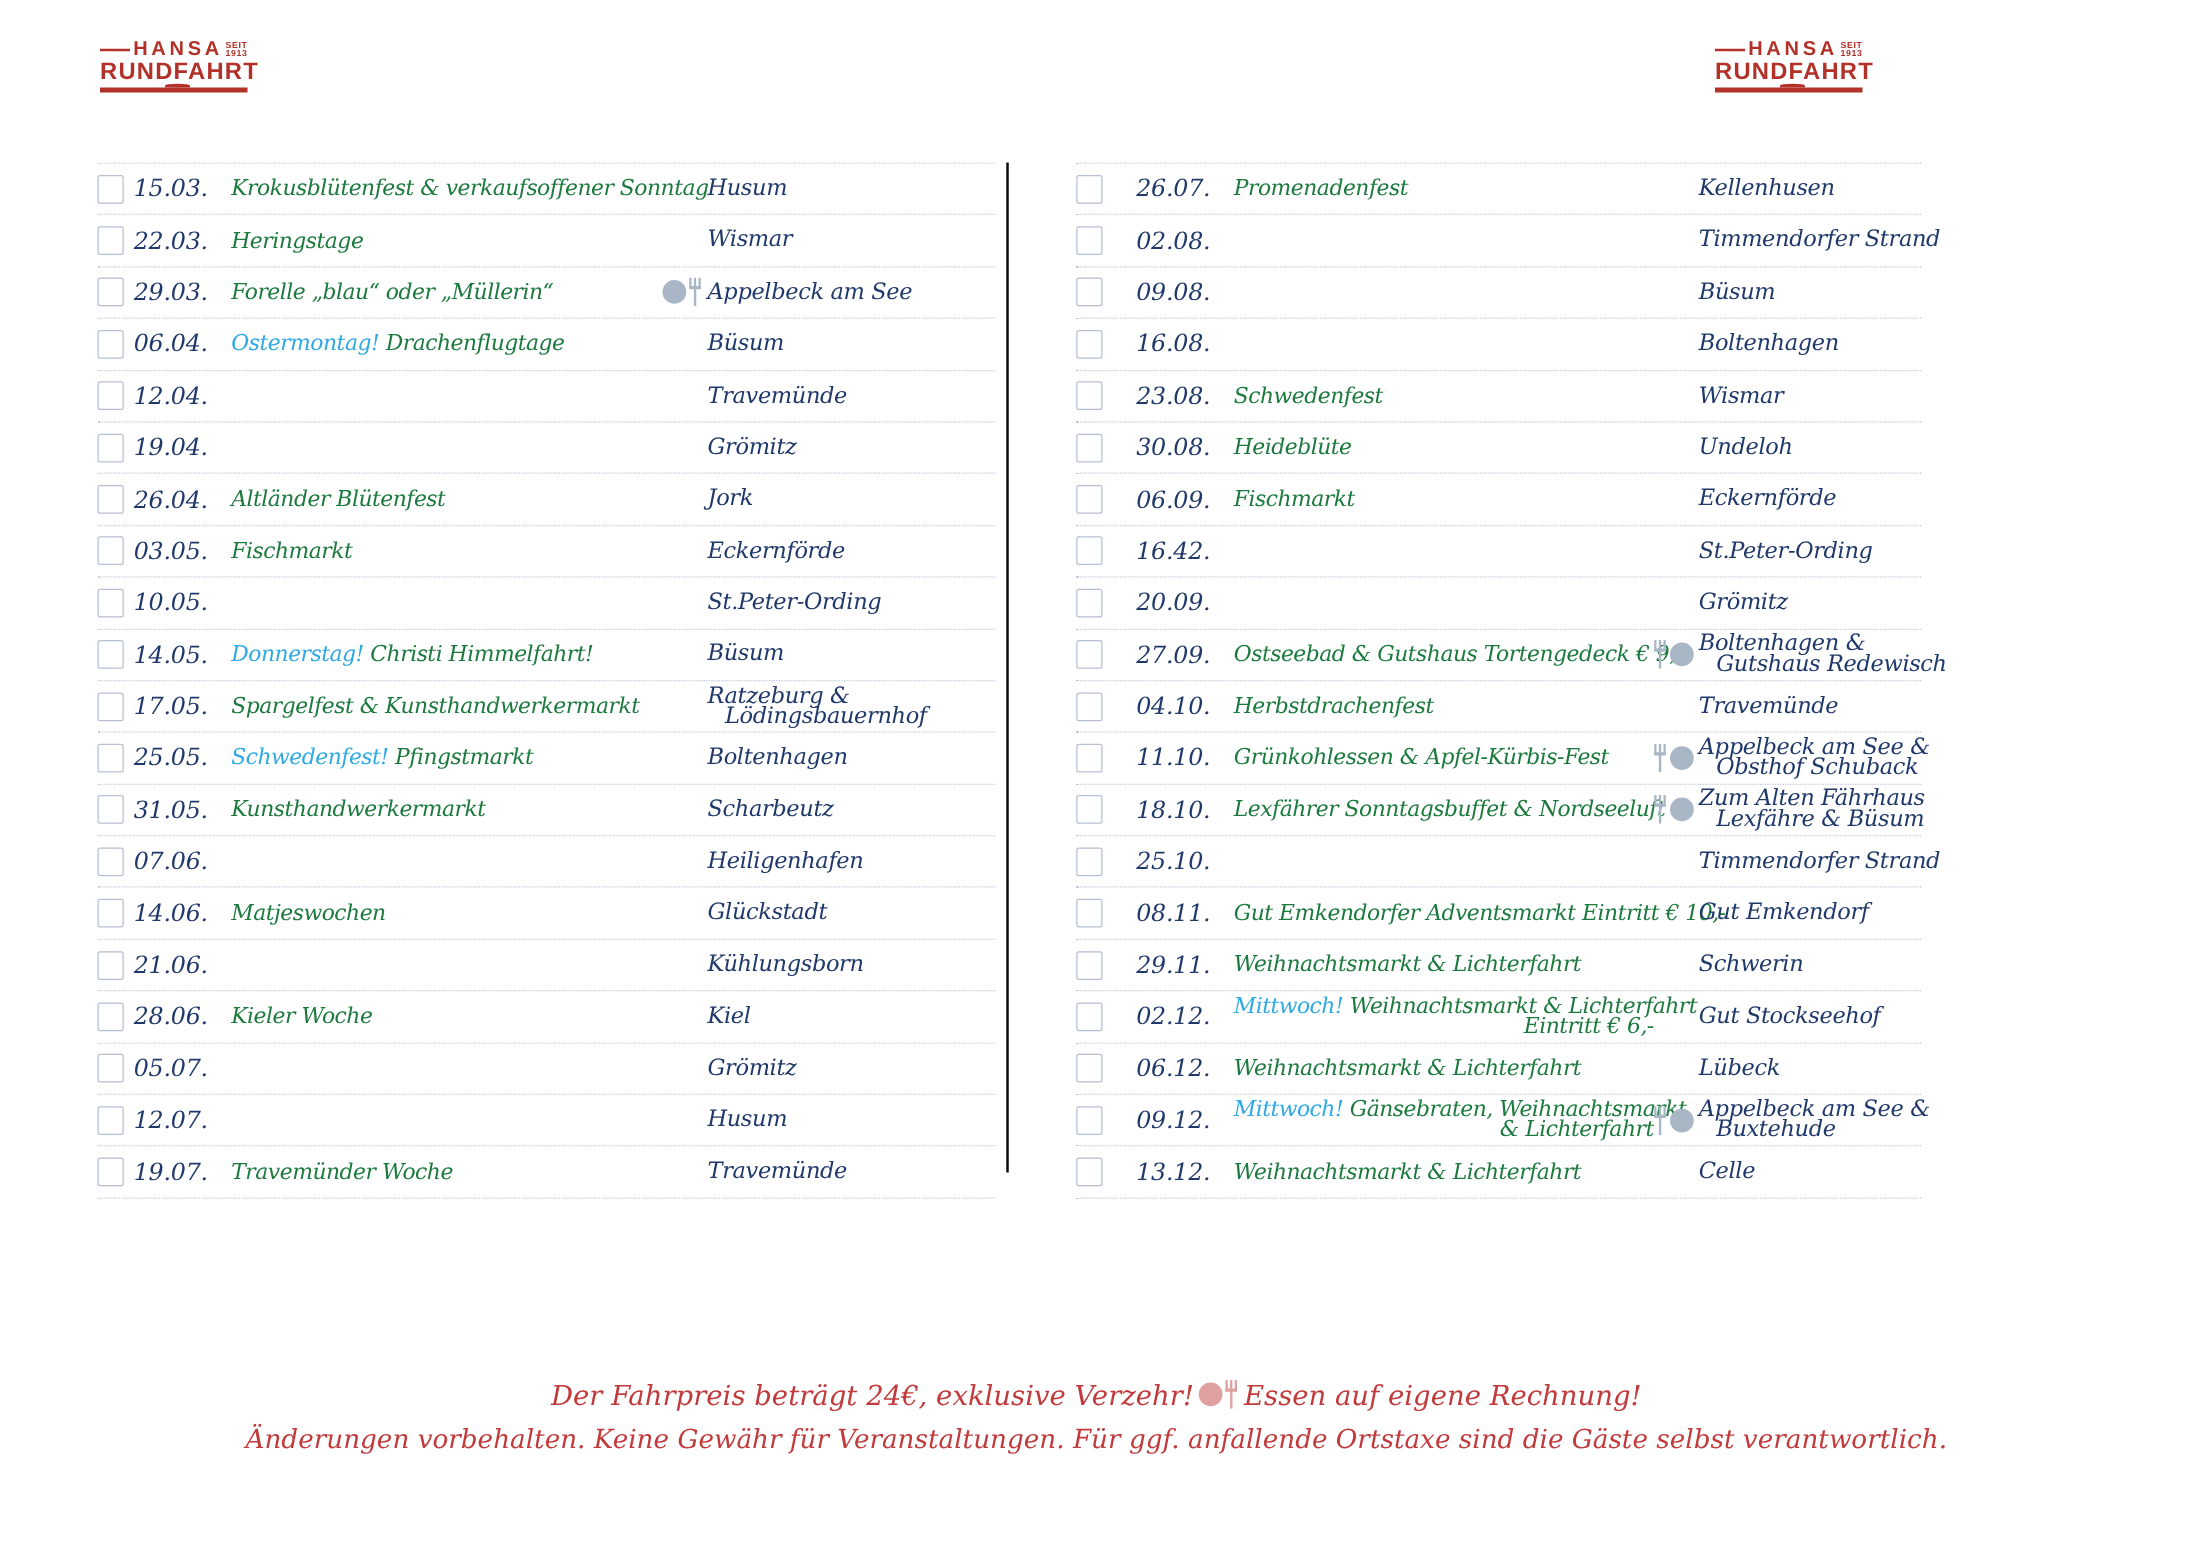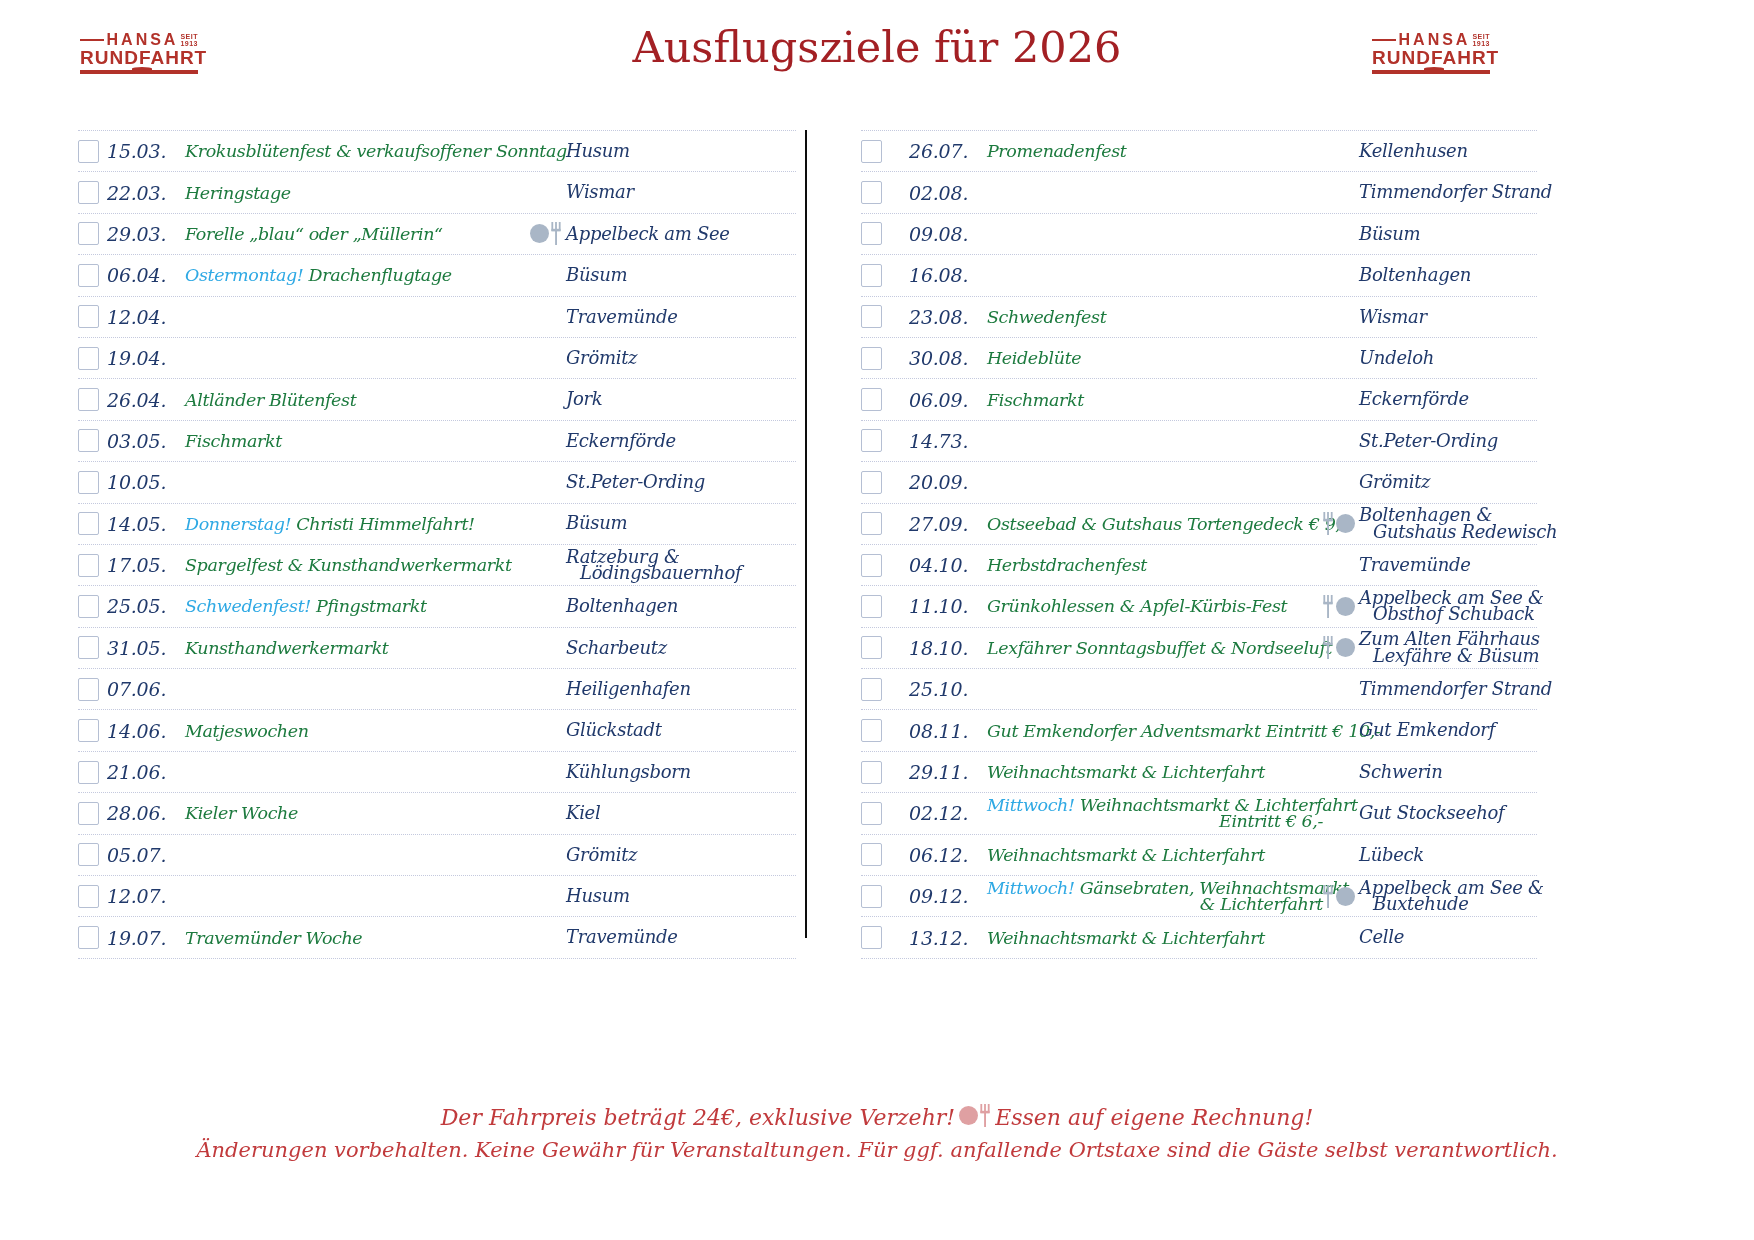--- a/index.html
+++ b/index.html
@@ -77,21 +77,20 @@
       <span class="hansa">HANSA</span>
       <span class="since">
         <span>SEIT</span>
         <span>1913</span>
       </span>
     </div>
     <div class="rund">RUNDFAHRT</div>
     <div class="bar"></div>
   </div>
 
-  <h1 class="title">Ausflugsziele für 2026</h1>
 
   <div class="logo logo-right">
     <div class="top">
       <span class="seg"></span>
       <span class="hansa">HANSA</span>
       <span class="since">
         <span>SEIT</span>
         <span>1913</span>
       </span>
     </div>
@@ -409,21 +408,21 @@
         <span class="event">
           <span class="ln">Fischmarkt</span>
         </span>
         <span class="icon-cell"></span>
         <span class="dest">
           <span class="ln">Eckernförde</span>
         </span>
       </div>
       <div class="row">
         <span class="cb"></span>
-        <span class="date">14.73.</span>
+        <span class="date">16.42.</span>
         <span class="event">
           <span class="ln"></span>
         </span>
         <span class="icon-cell"></span>
         <span class="dest">
           <span class="ln">St.Peter-Ording</span>
         </span>
       </div>
       <div class="row">
         <span class="cb"></span>

